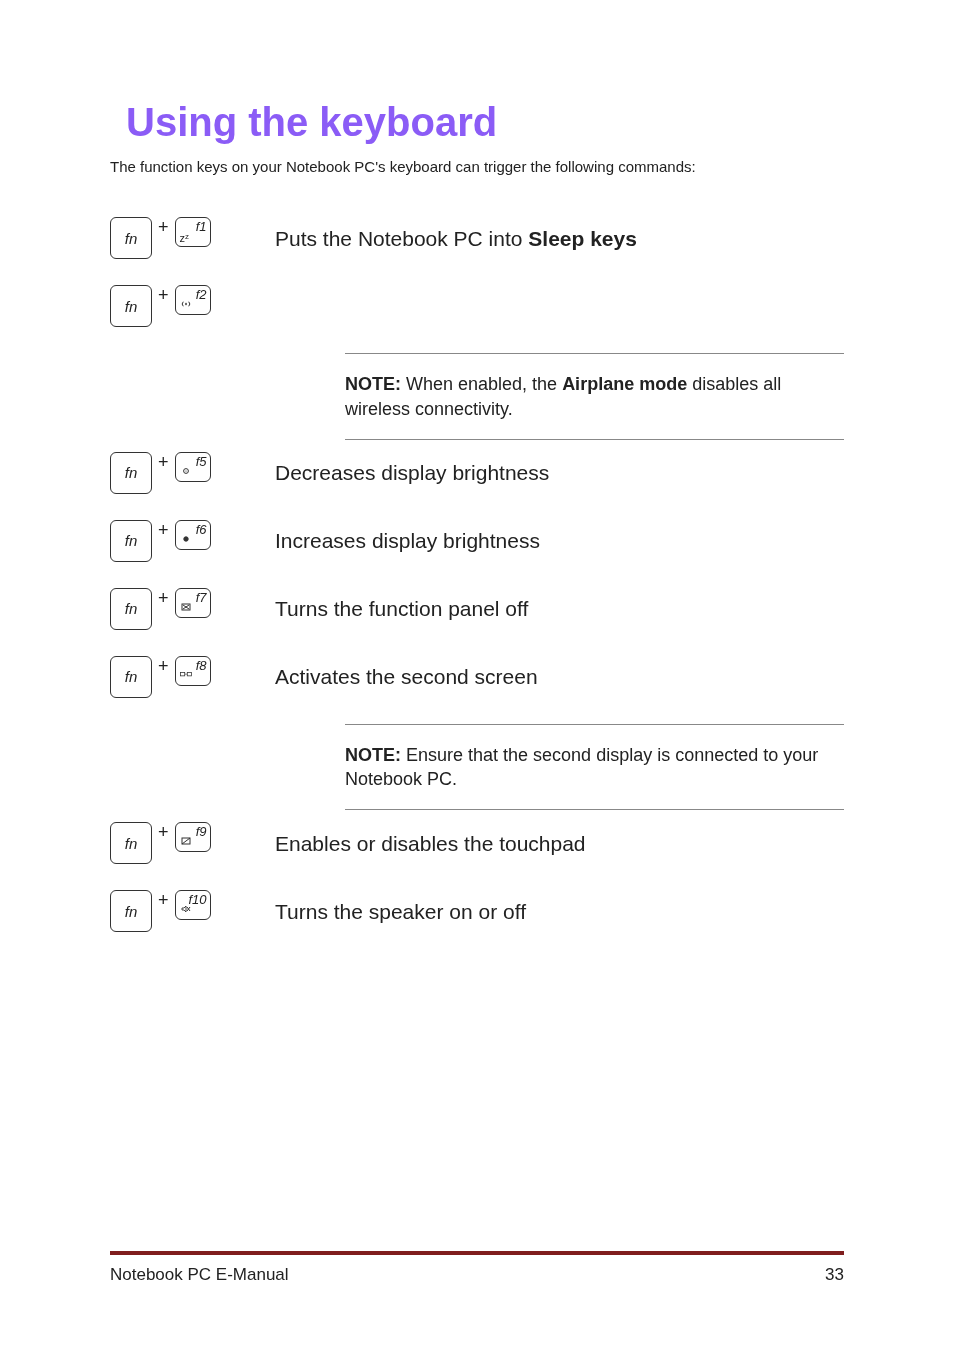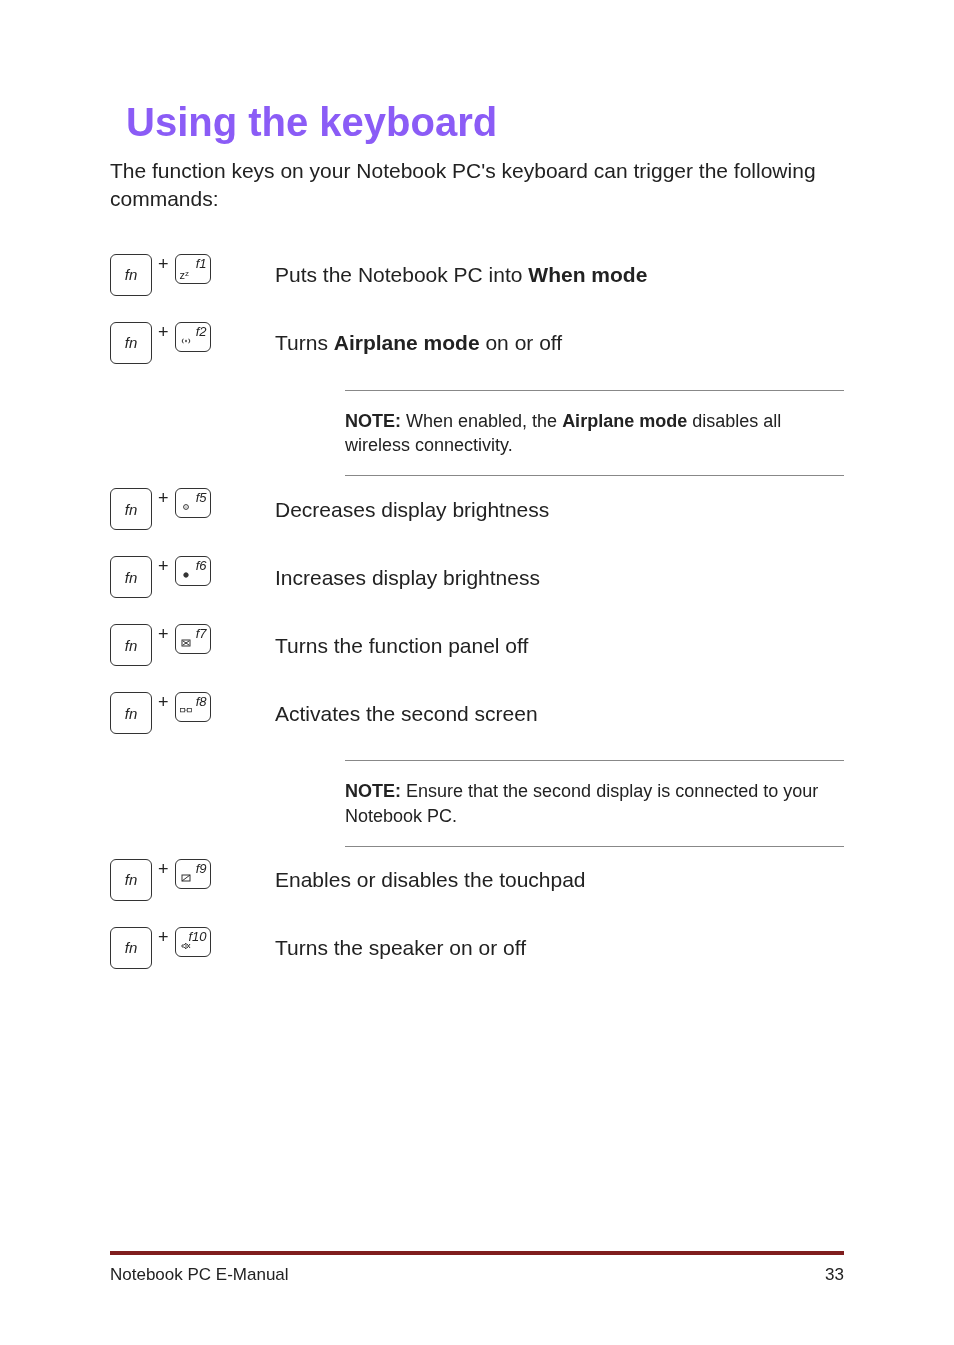--- a/index.html
+++ b/index.html
@@ -22,21 +22,21 @@
     font-size: 40px;
     margin: 0 0 12px 16px;
   }
   h2.subtitle {
     color: #1a56a6;
     font-weight: 700;
     font-size: 28px;
     margin: 10px 0 24px 0;
   }
   .intro {
-    font-size: 21px;
+    font-size: 15px;
     line-height: 1.35;
     margin: 0 0 40px 0;
   }
   .row {
     display: flex;
     align-items: center;
     margin-bottom: 26px;
   }
   .keys {
     width: 165px;
@@ -125,40 +125,37 @@
   <div class="row">
     <div class="keys">
       <span class="key fn">fn</span>
       <span class="plus">+</span>
       <span class="key fkey">
         <span class="fnum">f1</span>
         <span class="ficon">zᶻ</span>
       </span>
     </div>
     <div class="desc">
-      <span>Puts the Notebook PC into </span><b>When mode</b><span></span>
+      <span>Puts the Notebook PC into </span><b>Sleep keys</b><span></span>
     </div>
   </div>
 
   <div class="row">
     <div class="keys">
       <span class="key fn">fn</span>
       <span class="plus">+</span>
       <span class="key fkey">
         <span class="fnum">f2</span>
         <span class="ficon">
           <svg class="svgicon" viewBox="0 0 12 12">
               <path d="M3 4 Q1 6 3 8 M9 4 Q11 6 9 8 M6 5.2 L6 6.8" stroke="#333" stroke-width="1" fill="none" stroke-linecap="round"></path>
               <circle cx="6" cy="6" r="0.8" fill="#333"></circle>
             </svg>
         </span>
       </span>
-    </div>
-    <div class="desc">
-      <span>Turns </span><b>Airplane mode</b><span> on or off</span>
     </div>
   </div>
 
   <div class="note-block">
     <b>NOTE:</b><span> When enabled, the </span><b>Airplane mode</b><span> disables all wireless connectivity.</span>
   </div>
 
   <div class="row">
     <div class="keys">
       <span class="key fn">fn</span>

